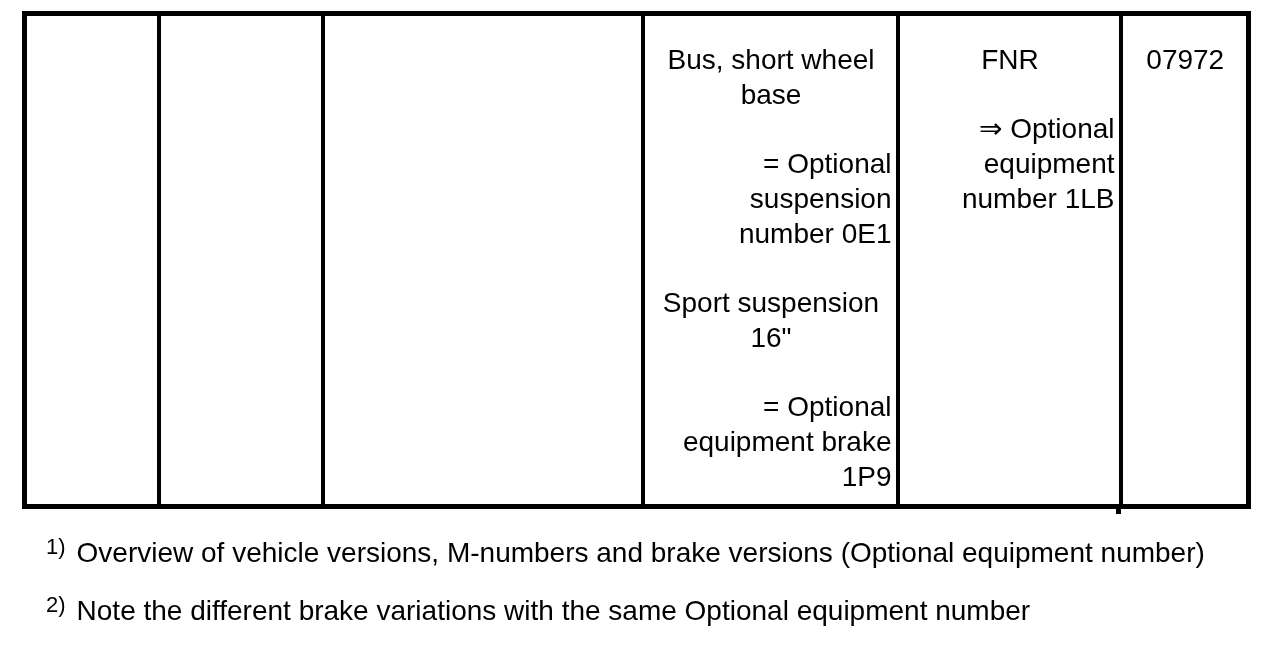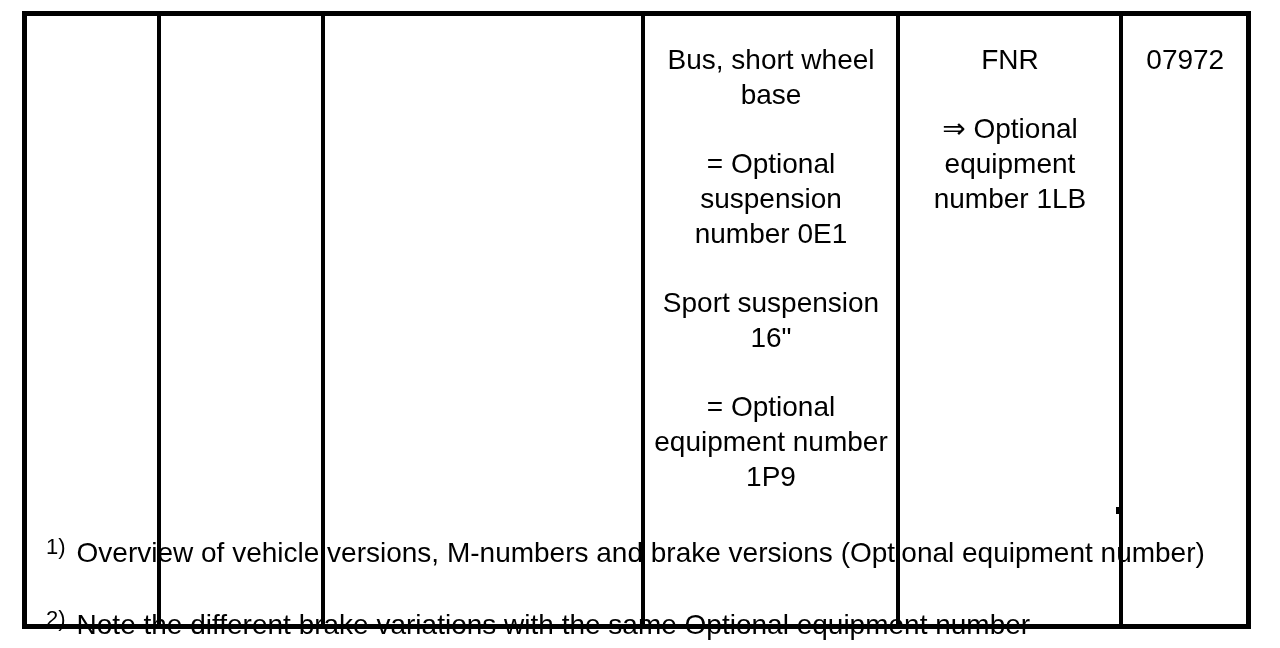--- a/index.html
+++ b/index.html
@@ -18,48 +18,48 @@
     width: 1280px;
     height: 648px;
     background: #ffffff;
     overflow: hidden;
   }
   table.spec-table {
     position: absolute;
     left: 22px;
     top: 11px;
     width: 1224px;
-    height: 618px;
+    height: 498px;
     border-collapse: collapse;
     table-layout: fixed;
     border: 5px solid #000000;
   }
   table.spec-table td {
     border: 4px solid #000000;
     vertical-align: top;
     padding: 26px 4px 6px 6px;
     font-size: 28px;
     line-height: 35px;
     color: #000000;
     overflow: hidden;
   }
-  .block { text-align: center; }
+  .block { text-align: right; }
   .block.center { text-align: center; }
   .block + .block { margin-top: 34px; }
 
   .footnote {
     position: absolute;
     left: 46px;
     font-size: 28px;
     line-height: 32px;
     white-space: nowrap;
     color: #000000;
   }
   .footnote.fn1 { top: 537px; text-align: center; }
-  .footnote.fn2 { top: 609px; }
+  .footnote.fn2 { top: 595px; }
   .fn-marker {
     font-size: 22px;
     position: relative;
     top: -8px;
     margin-right: 11px;
   }
   .scan-tick {
     position: absolute;
     left: 1116px;
     top: 507px;
@@ -84,21 +84,21 @@
     </colgroup>
     <tbody>
         <tr>
       <td></td>
       <td></td>
       <td></td>
       <td>
         <div class="block center">Bus, short wheel base</div>
         <div class="block">= Optional suspension number 0E1</div>
         <div class="block center">Sport suspension 16"</div>
-        <div class="block">= Optional equipment number 1P9</div>
+        <div class="block">= Optional equipment brake 1P9</div>
       </td>
       <td>
         <div class="block center">FNR</div>
         <div class="block">⇒ Optional equipment number 1LB</div>
       </td>
       <td>
         <div class="block center">07972</div>
       </td>
     </tr>
   </tbody>

